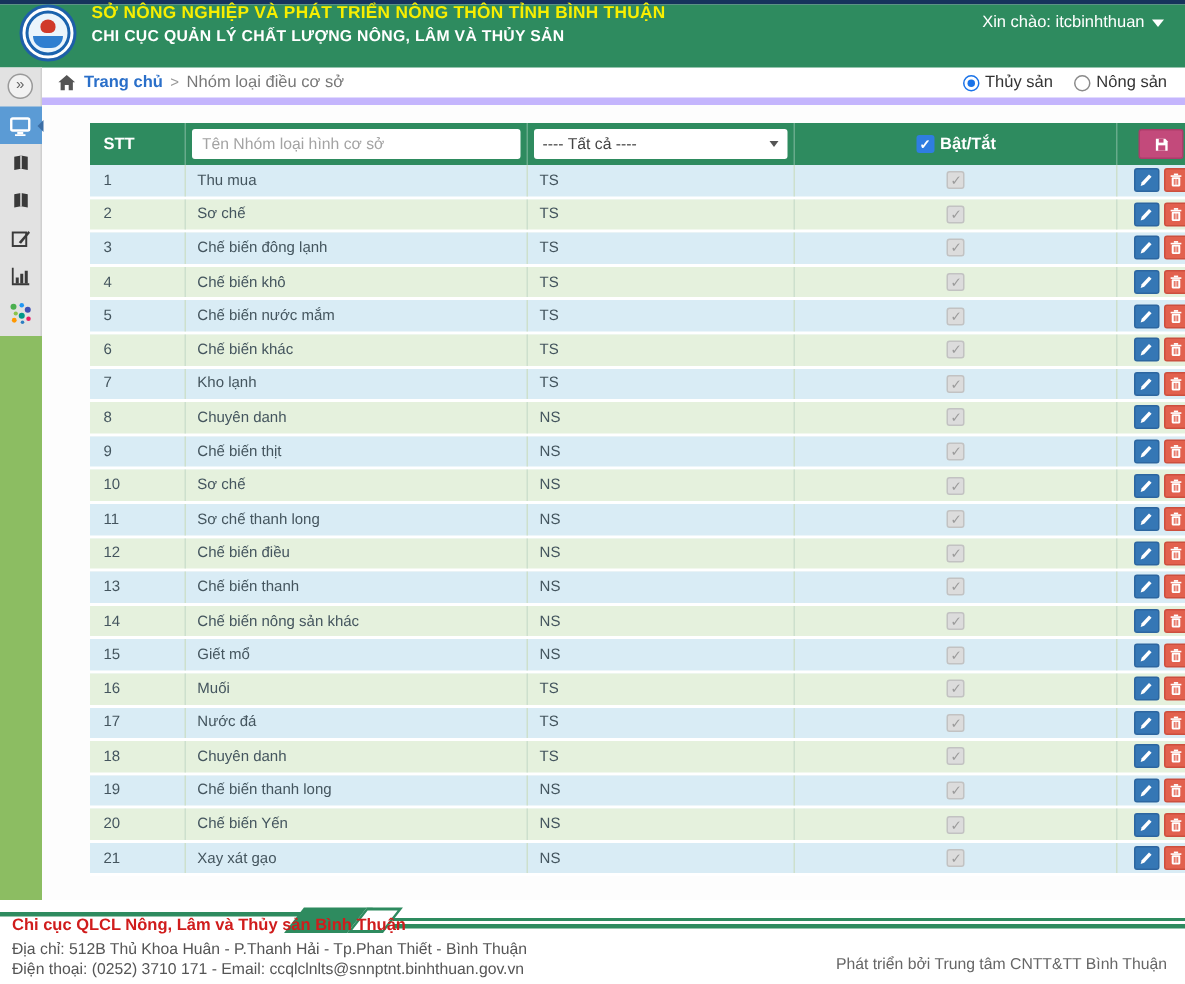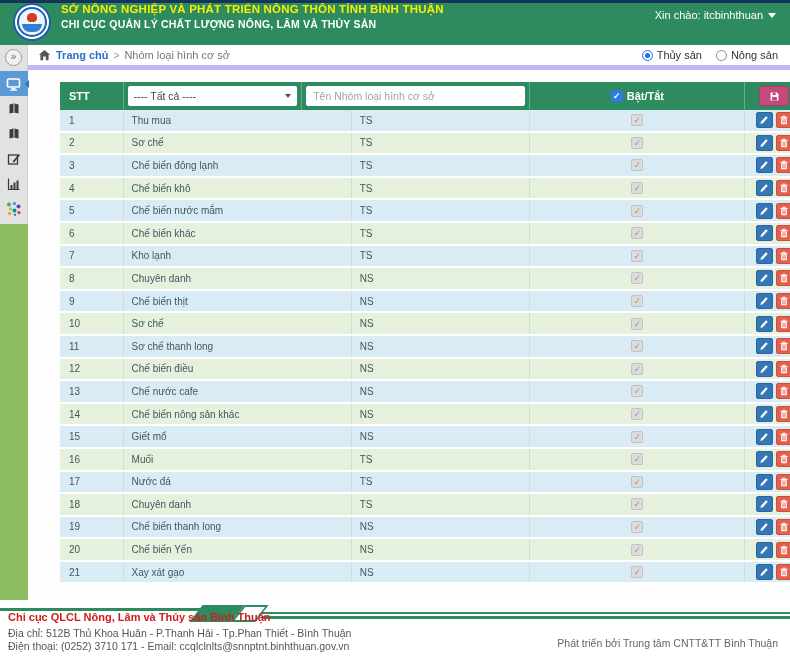--- a/index.html
+++ b/index.html
@@ -106,21 +106,21 @@
     <span class="caret-down"></span>
   </div>
 </div>
 
 <div class="breadcrumb-bar">
   <svg class="icon-svg" width="13" height="13" viewBox="0 0 14 14">
       <path d="M7 1 L13 6.2 H11.4 V12 H8.4 V8.2 H5.6 V12 H2.6 V6.2 H1 Z" fill="#555"></path>
     </svg>
   <span class="crumb-home">Trang chủ</span>
   <span class="crumb-sep">&gt;</span>
-  <span class="crumb-current">Nhóm loại hình cơ sở</span>
+  <span class="crumb-current">Nhóm loại điều cơ sở</span>
   <div class="radios">
     <label class="radio checked">
       <span class="radio-circle"></span>
       <span>Thủy sản</span>
     </label>
     <label class="radio">
       <span class="radio-circle"></span>
       <span>Nông sản</span>
     </label>
   </div>
@@ -173,28 +173,28 @@
         <circle cx="9" cy="13.8" r="1.2" fill="#2e7fc2"></circle>
       </svg>
   </div>
   <div class="side-fill"></div>
 </div>
 
 <div class="main">
   <div class="table">
     <div class="thead">
       <div class="th th-stt">STT</div>
+      <div class="th th-name">
+        <input type="text" placeholder="Tên Nhóm loại hình cơ sở" style="">
+      </div>
       <div class="th th-type">
         <div class="select-box">
           <span>---- Tất cả ----</span>
           <span class="select-chevron"></span>
         </div>
-      </div>
-      <div class="th th-name">
-        <input type="text" placeholder="Tên Nhóm loại hình cơ sở" style="">
       </div>
       <div class="th th-toggle">
         <span class="checkbox-blue"></span>
         <span>Bật/Tắt</span>
       </div>
       <div class="th th-action">
         <div class="save-btn">
           <svg class="icon-svg" width="11" height="11" viewBox="0 0 14 14">
               <path d="M2 2 H10 L12 4 V12 H2 Z" fill="#fff"></path>
               <rect x="4.5" y="2" width="4" height="3.2" fill="#c34a7b"></rect>
@@ -511,21 +511,21 @@
                 <line x1="5.4" y1="6" x2="5.4" y2="11.5" stroke="#e2614e" stroke-width="1"></line>
                 <line x1="7" y1="6" x2="7" y2="11.5" stroke="#e2614e" stroke-width="1"></line>
                 <line x1="8.6" y1="6" x2="8.6" y2="11.5" stroke="#e2614e" stroke-width="1"></line>
               </svg>
       </div>
     </div>
   </div>
 
   <div class="row row-odd">
     <div class="cell cell-stt">13</div>
-    <div class="cell cell-name">Chế nước cafe</div>
+    <div class="cell cell-name">Chế biến thanh</div>
     <div class="cell cell-type">NS</div>
     <div class="cell cell-toggle">
       <span class="checkbox-gray"></span>
     </div>
     <div class="cell cell-action">
       <div class="edit-btn">
         <svg class="icon-svg" width="10" height="10" viewBox="0 0 14 14">
                 <path d="M2 12.5 L3 9.2 L9.8 1.8 L12.2 4 L5.3 11.5 Z" fill="#fff"></path>
               </svg>
       </div>

